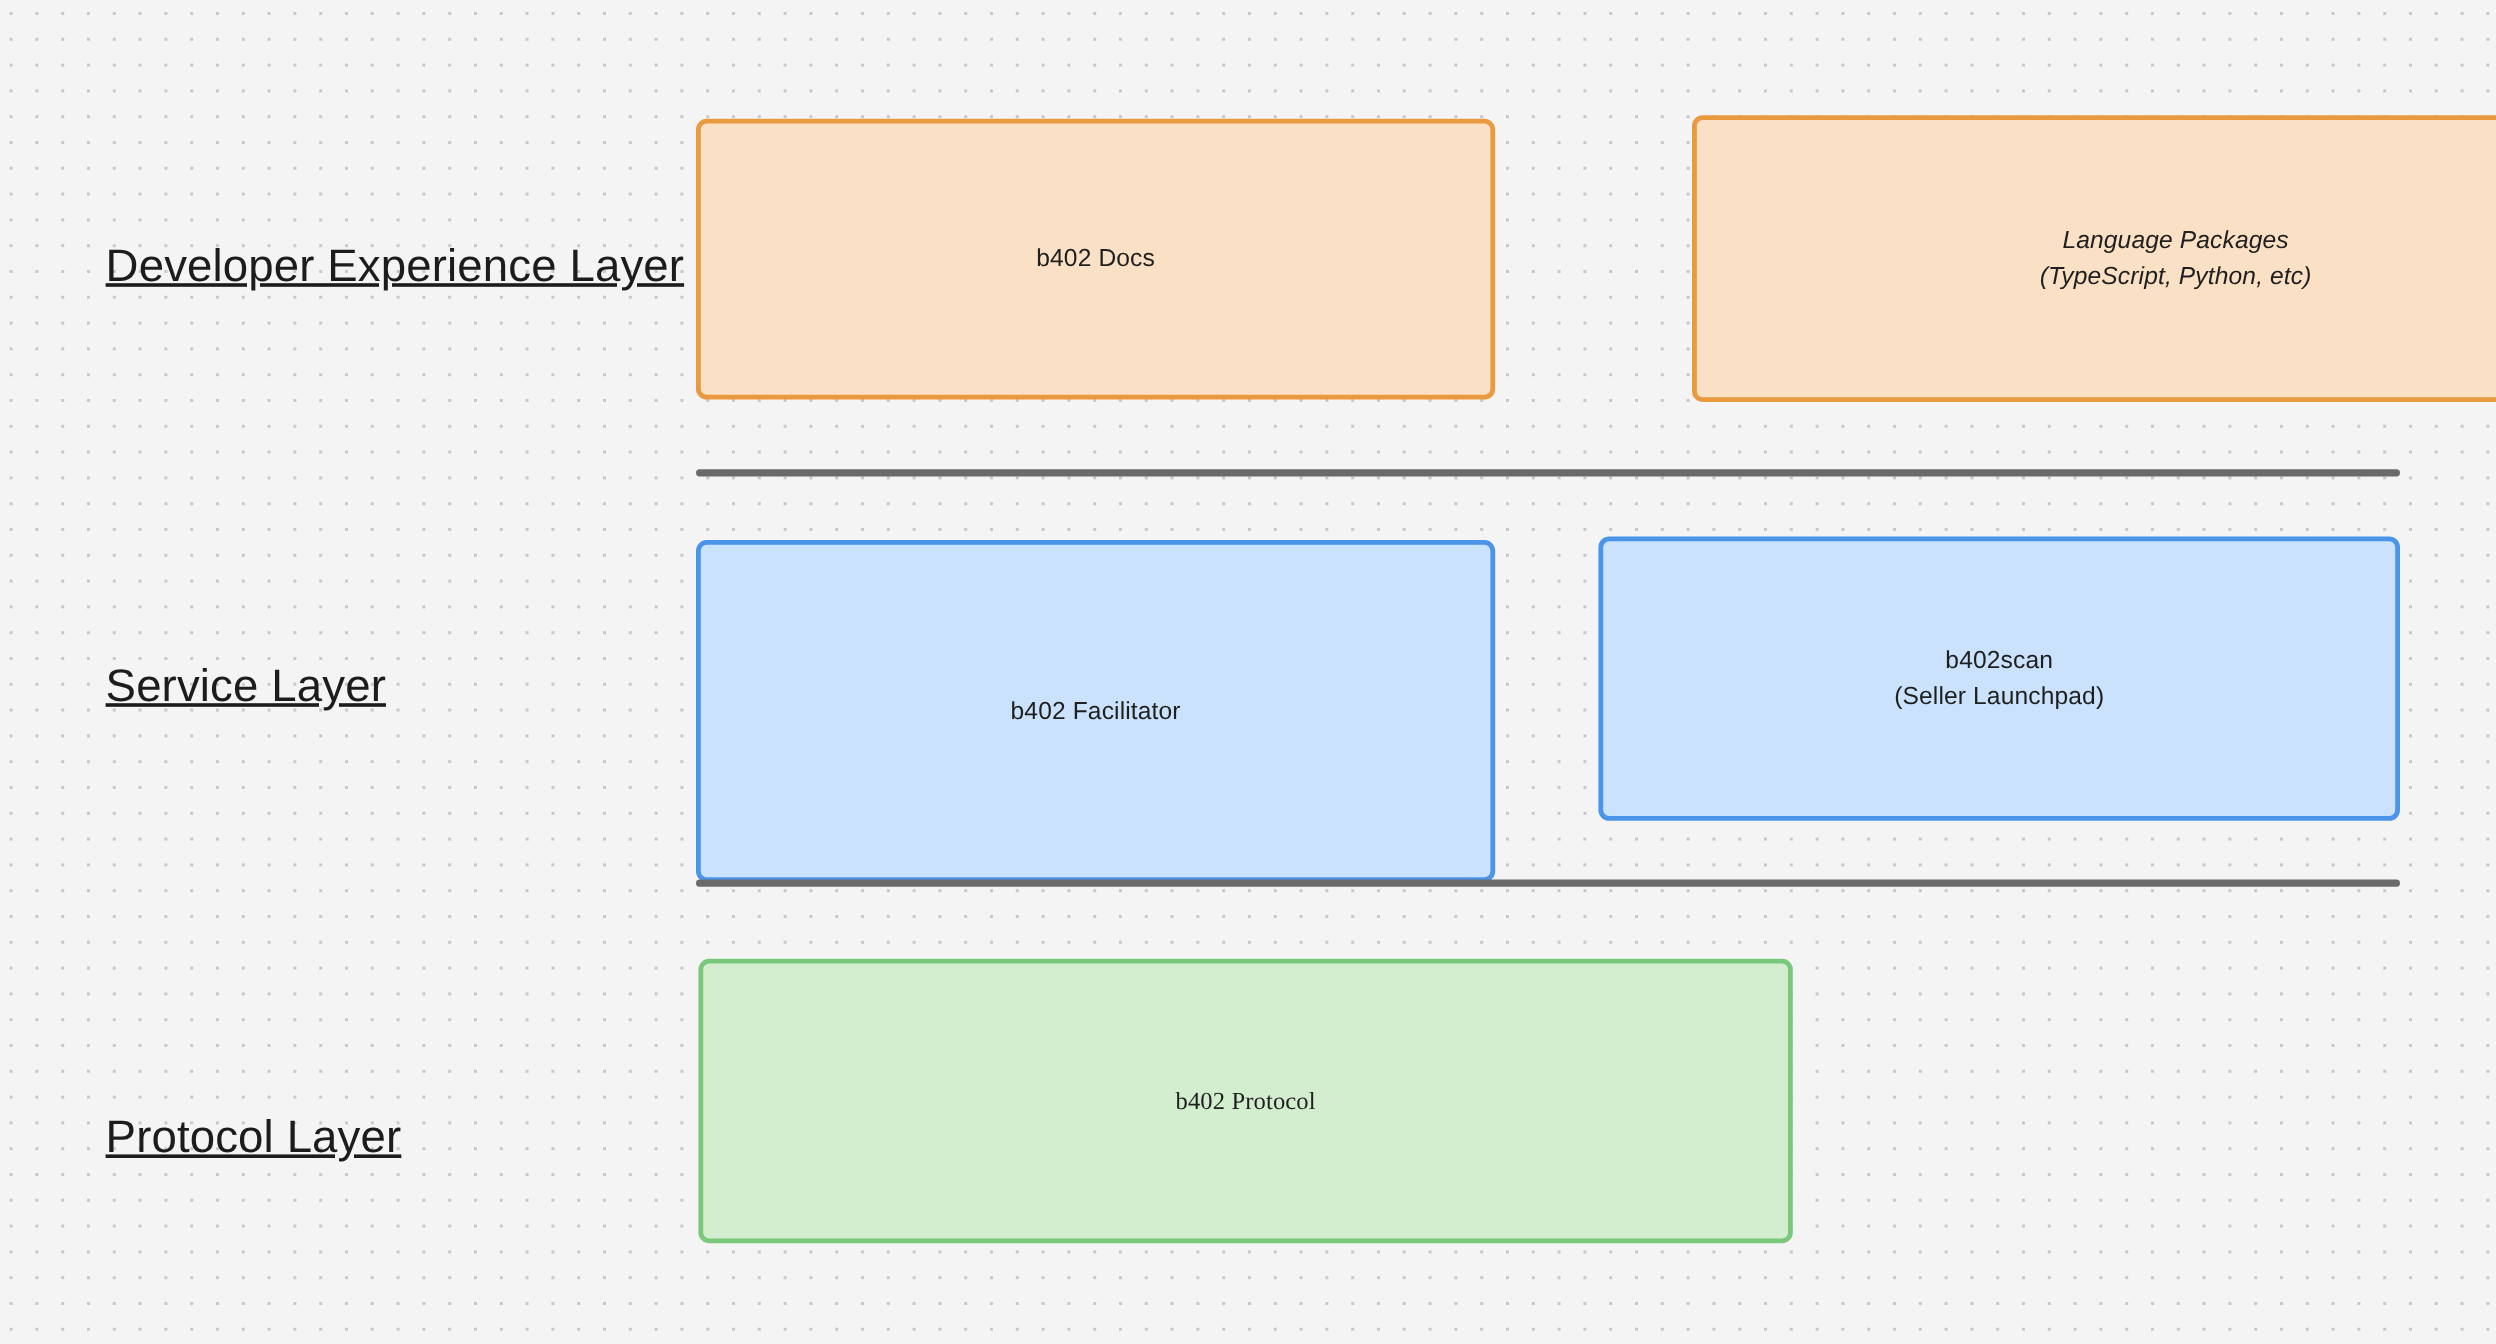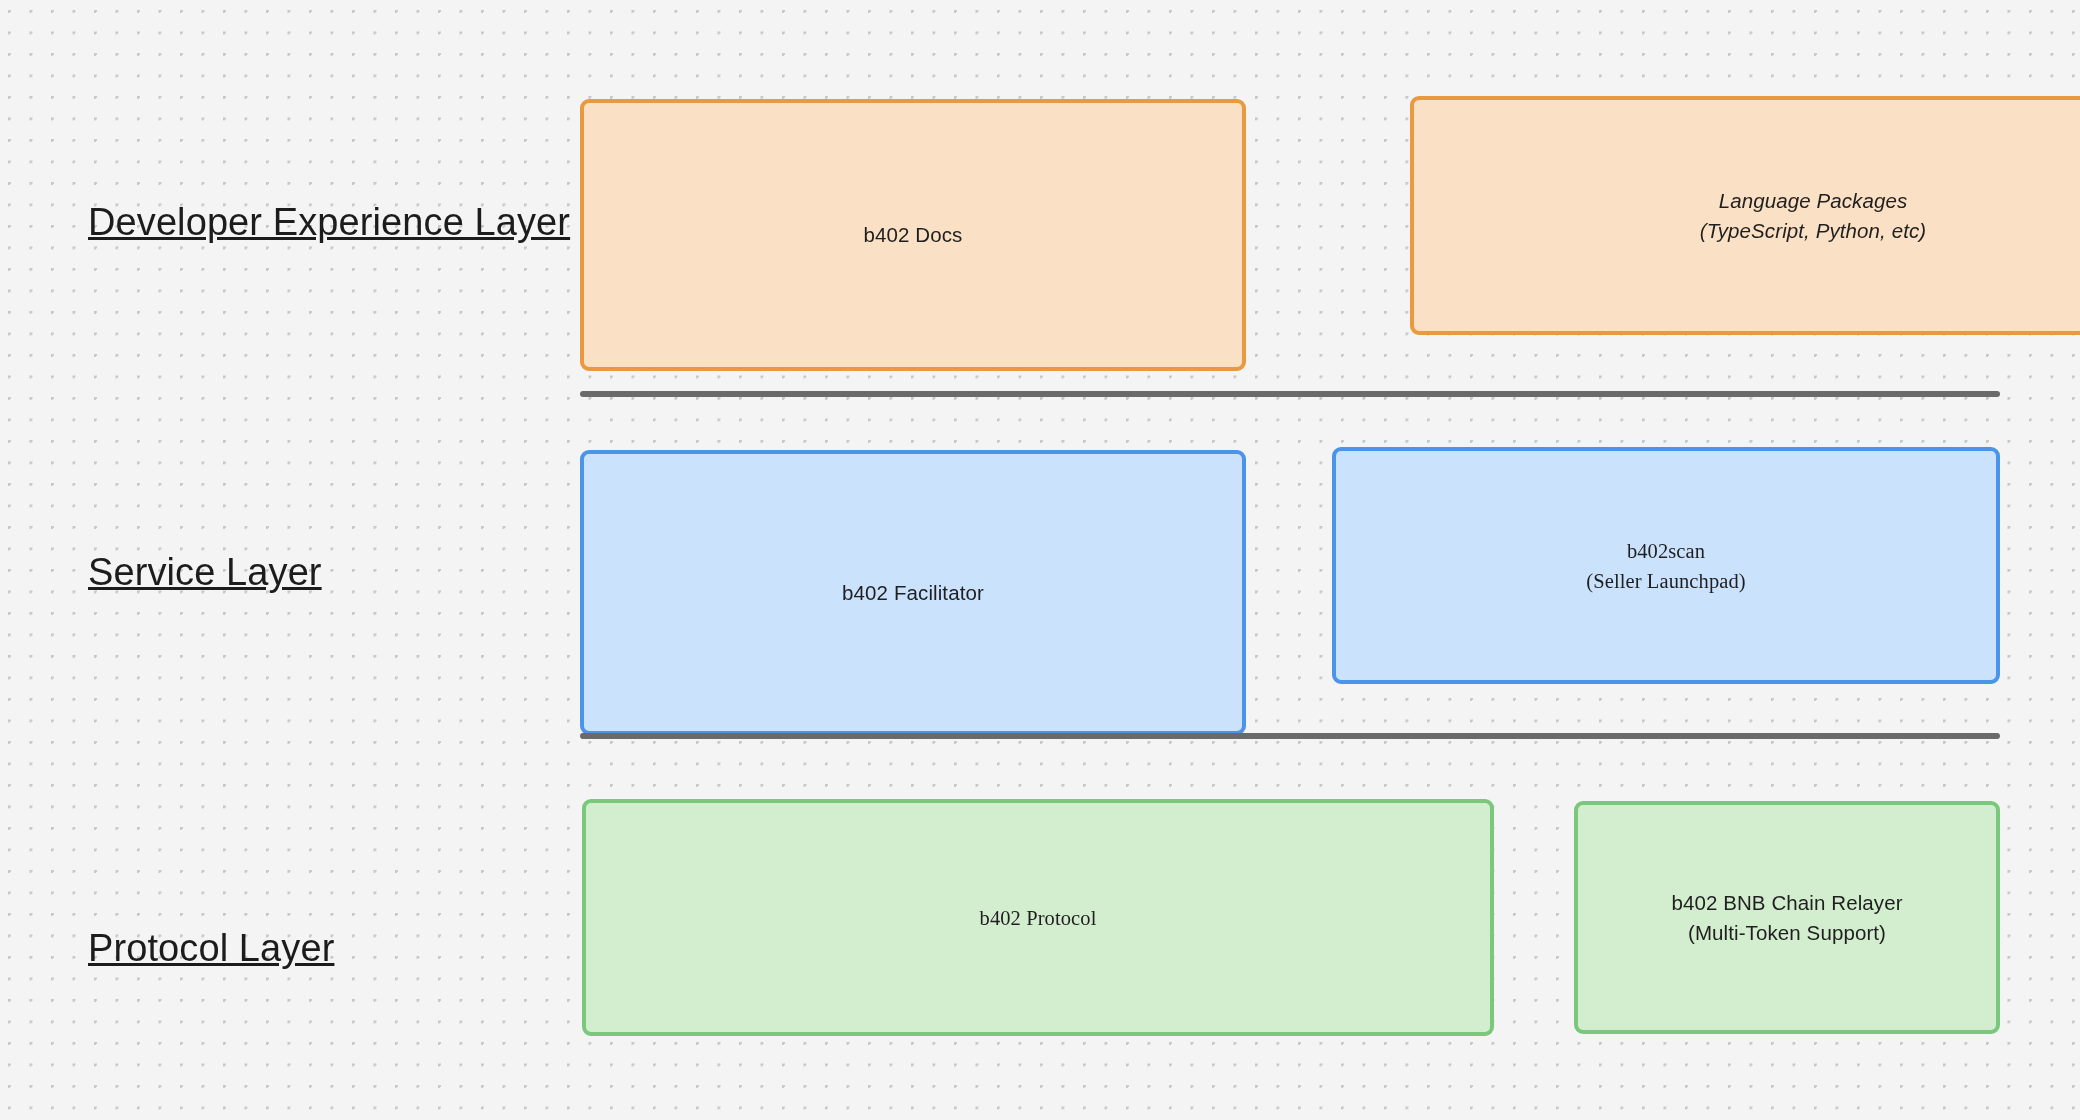--- a/index.html
+++ b/index.html
@@ -80,48 +80,44 @@
     border-radius: 3px;
   }
 </style>
 </head>
 <body>
 
 <div id="canvas">
 
   <div class="layer-label" style="left:88px; top:203px; width:410px;">Developer Experience Layer</div>
 
-  <div class="node orange" style="left:580px; top:99px; width:666px; height:272px;">
+  <div class="node orange" style="left:580px; top:99px; width:666px; height:234px;">
     <span class="node-text">b402 Docs</span>
   </div>
 
   <div class="node orange" style="left:1410px; top:96px; width:806px; height:239px;font-style:italic;">
     <span class="node-text">Language Packages
 (TypeScript, Python, etc)</span>
   </div>
 
   <div class="divider" style="left:580px; top:391px; width:1420px;"></div>
 
   <div class="layer-label" style="left:88px; top:553px; width:410px;">Service Layer</div>
 
   <div class="node blue" style="left:580px; top:450px; width:666px; height:285px;">
     <span class="node-text">b402 Facilitator</span>
   </div>
 
-  <div class="node blue" style="left:1332px; top:447px; width:668px; height:237px;font-family:Liberation Serif, serif;">
+  <div class="node blue" style="left:1332px; top:447px; width:668px; height:237px;">
     <span class="node-text">b402scan
 (Seller Launchpad)</span>
   </div>
 
   <div class="divider" style="left:580px; top:733px; width:1420px;"></div>
 
   <div class="layer-label" style="left:88px; top:897px; width:410px;margin-top:32px;">Protocol Layer</div>
 
   <div class="node green" style="left:582px; top:799px; width:912px; height:237px;font-family:Liberation Serif, serif;">
     <span class="node-text">b402 Protocol</span>
   </div>
 
-  <div class="node green" style="left:1574px; top:801px; width:426px; height:233px;">
-    <span class="node-text">b402 BNB Chain Relayer
-(Multi-Token Support)</span>
-  </div>
 
 </div>
 
 </body></html>

